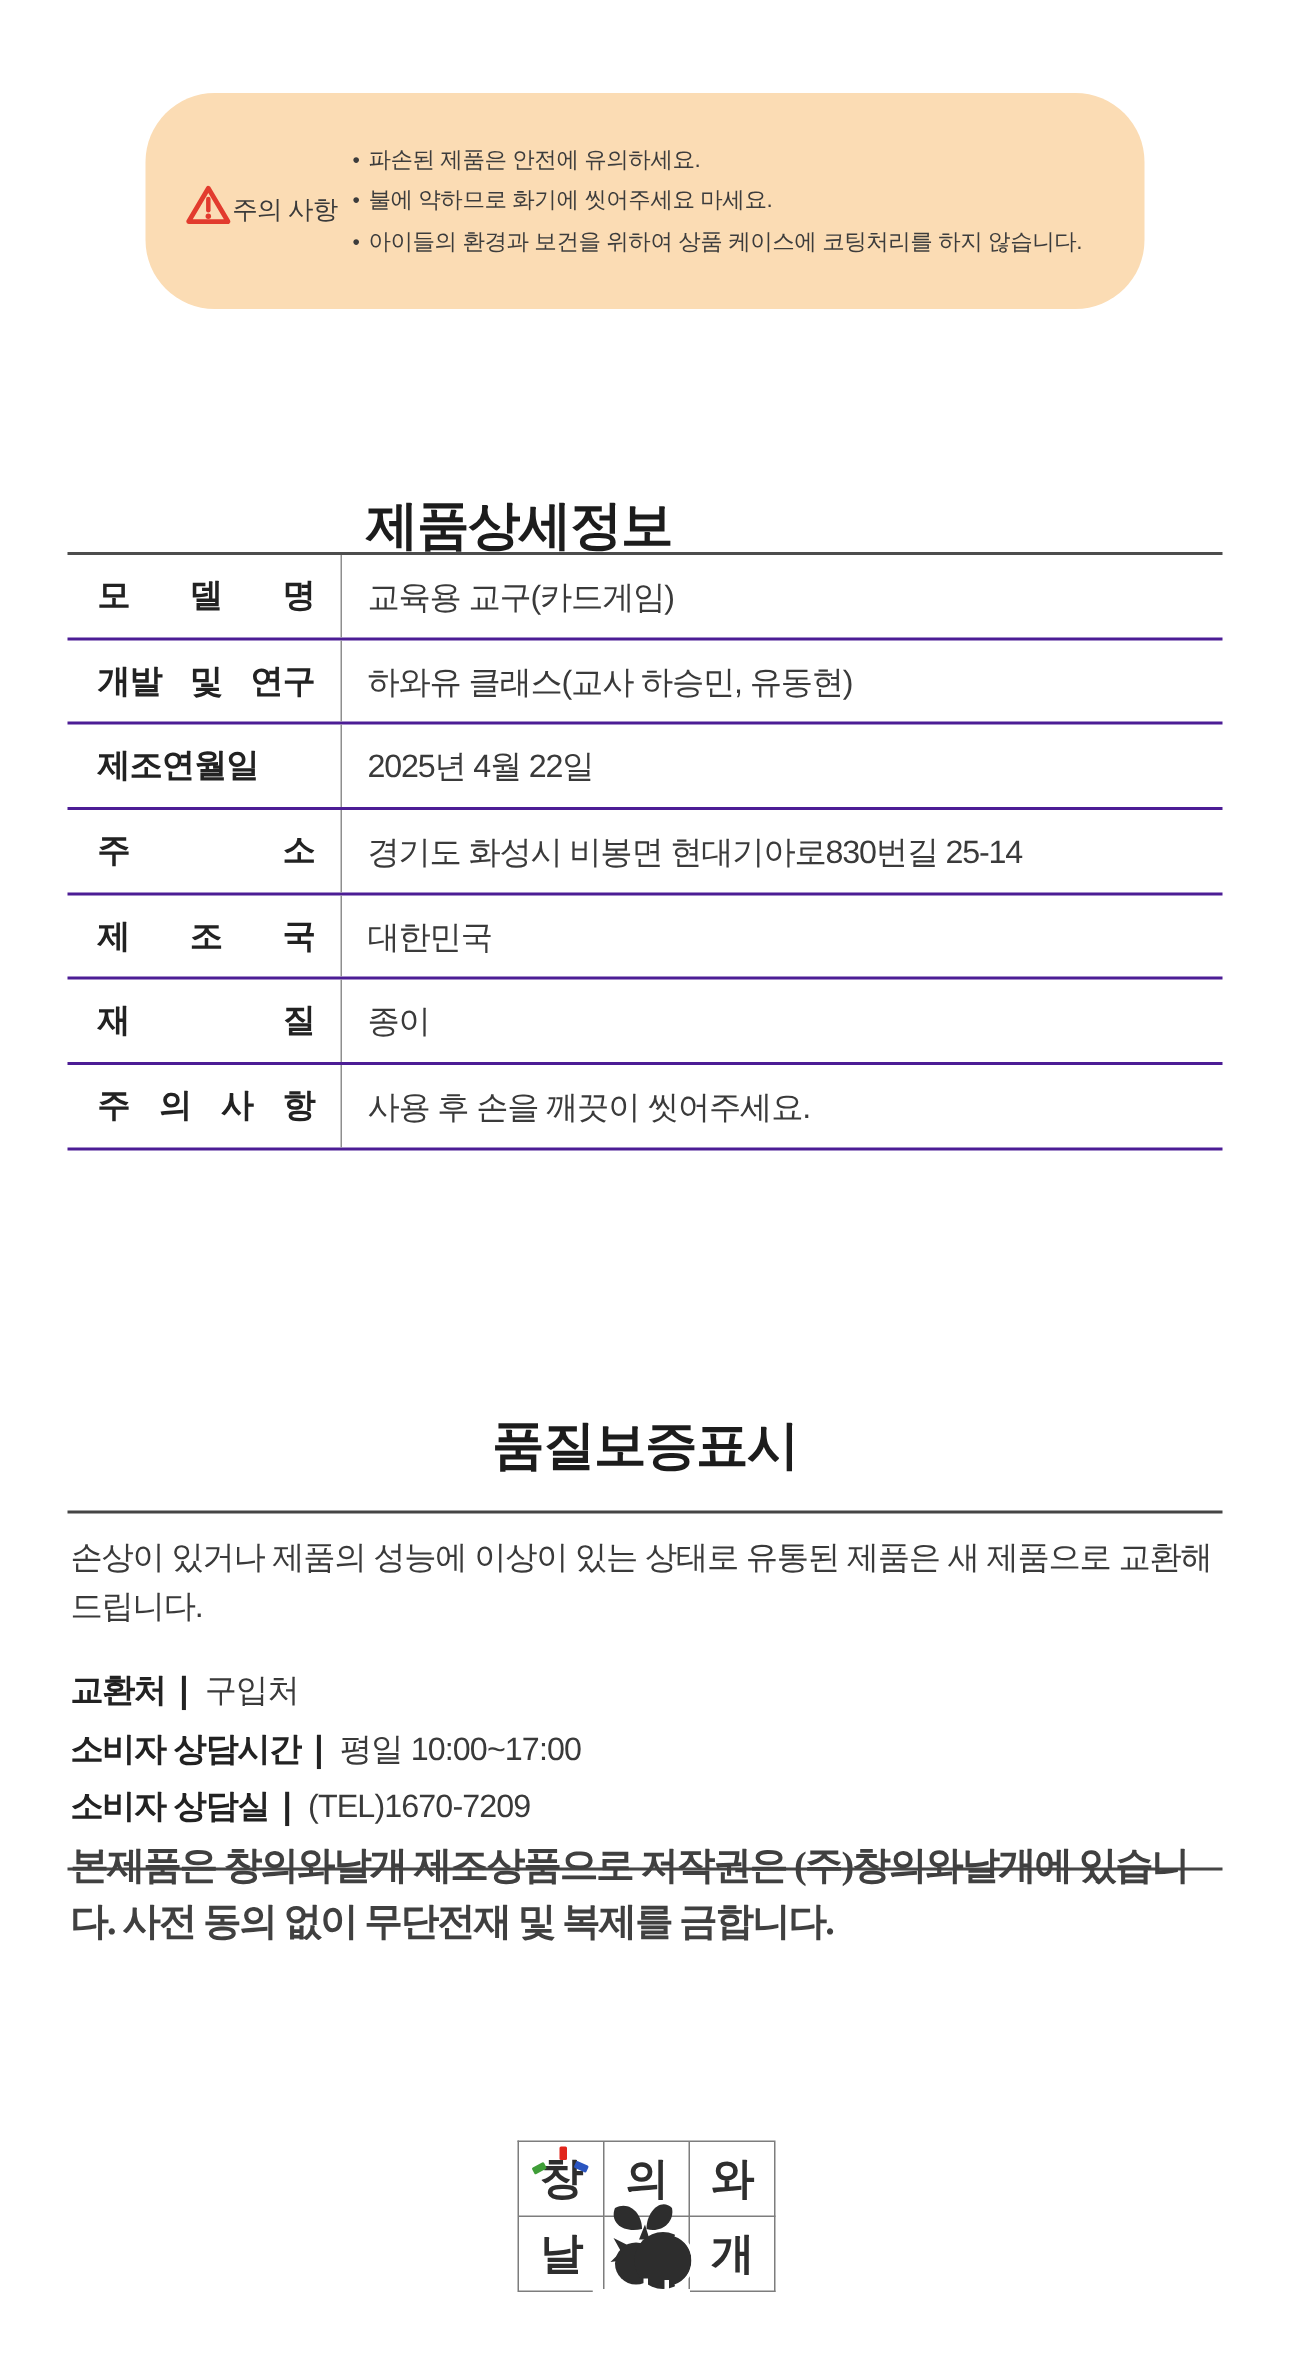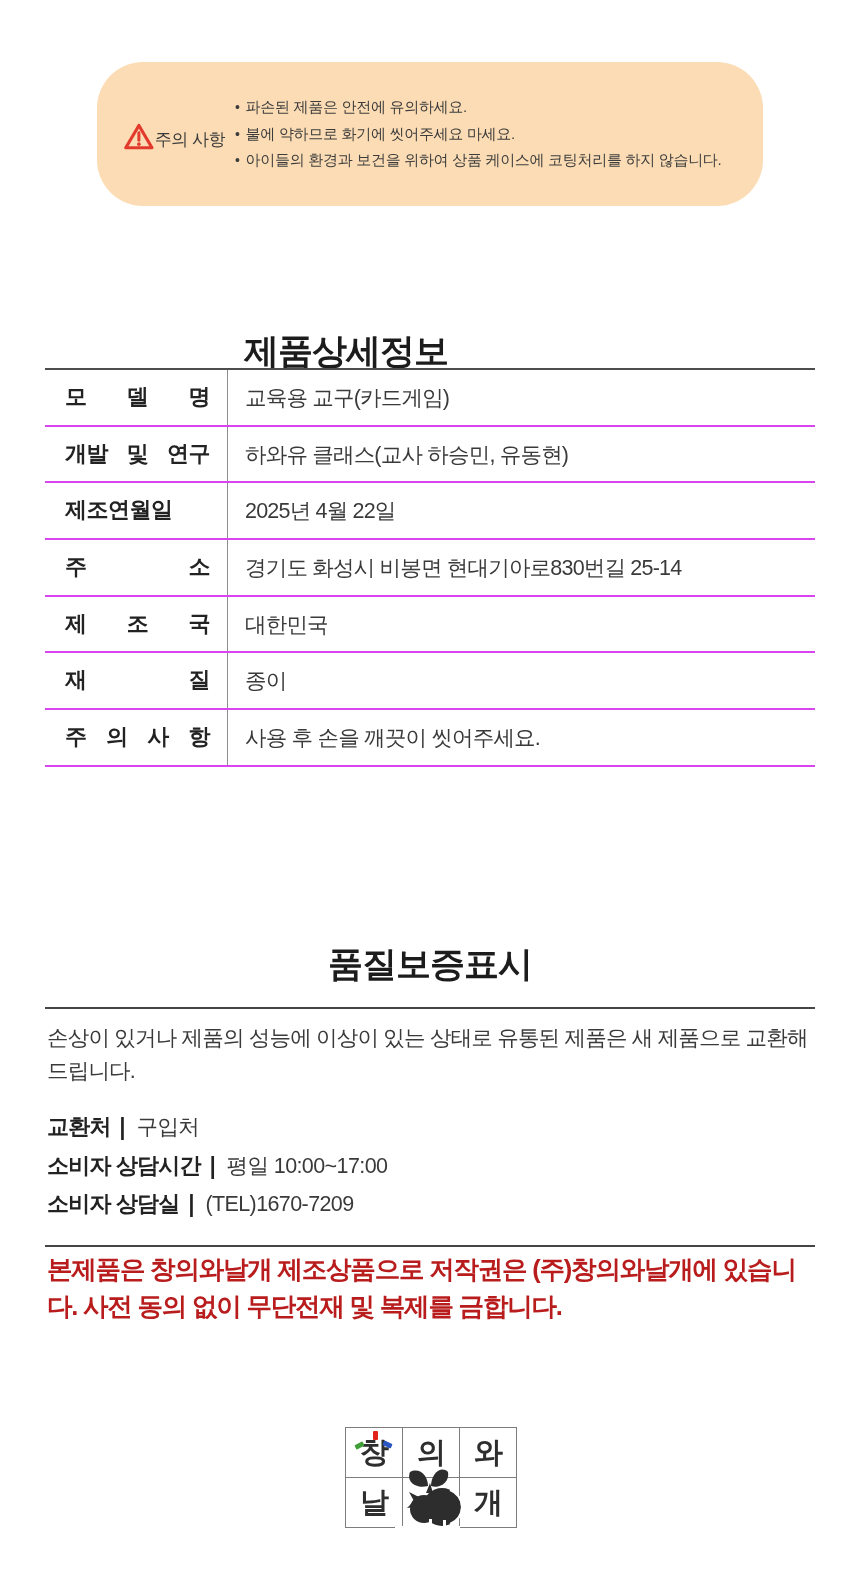--- a/index.html
+++ b/index.html
@@ -43,21 +43,21 @@
   #product-title { position: absolute; left: 0; top: 331px; width: 692px; }
   #warranty-title { position: absolute; left: 0; top: 944px; width: 860px; }
 
   
   .info-table {
     position: absolute; left: 45px; top: 368px; width: 770px;
     border-top: 2.5px solid #4d4d4d;
   }
   .info-row {
     display: flex; align-items: stretch; height: 56.7px;
-    border-bottom: 2px solid #d946ef;
+    border-bottom: 2px solid #4c1d95;
   }
   .info-label {
     flex: 0 0 183px; width: 183px;
     border-right: 1.5px solid #8e8e8e;
     font-size: 22px; font-weight: bold; color: #222;
     line-height: 54px; padding: 0 17px 0 20px;
     text-align: justify; text-align-last: justify;
     letter-spacing: -0.5px; white-space: nowrap; overflow: hidden;
   }
   .info-value {
@@ -83,23 +83,23 @@
     font-size: 22px; font-weight: bold; color: #222; letter-spacing: -0.8px;
   }
   .contact-sep {
     font-size: 21px; font-weight: bold; color: #222;
     margin: 0 11px 0 9px; transform: scaleY(1.15); display: inline-block;
   }
   .contact-value { font-size: 21.5px; color: #3a3a3a; letter-spacing: -0.6px; }
 
   
   .copyright {
-    position: absolute; left: 47px; top: 1251px; width: 770px;
-    font-size: 25.5px; font-weight: bold; color: #b91c1c;
-    line-height: 37px; letter-spacing: -1.2px;
+    position: absolute; left: 47px; top: 1225px; width: 770px;
+    font-size: 25.5px; font-weight: bold; color: #404040;
+    line-height: 37px; letter-spacing: -1.2px; font-family: Liberation Serif, serif;
   }
 
   
   .logo {
     position: absolute; left: 345px; top: 1427px;
     display: grid; grid-template-columns: repeat(3, 57px);
     grid-auto-rows: 50px;
     border-top: 1.5px solid #7d7d7d; border-left: 1.5px solid #7d7d7d;
   }
   .logo-cell {

